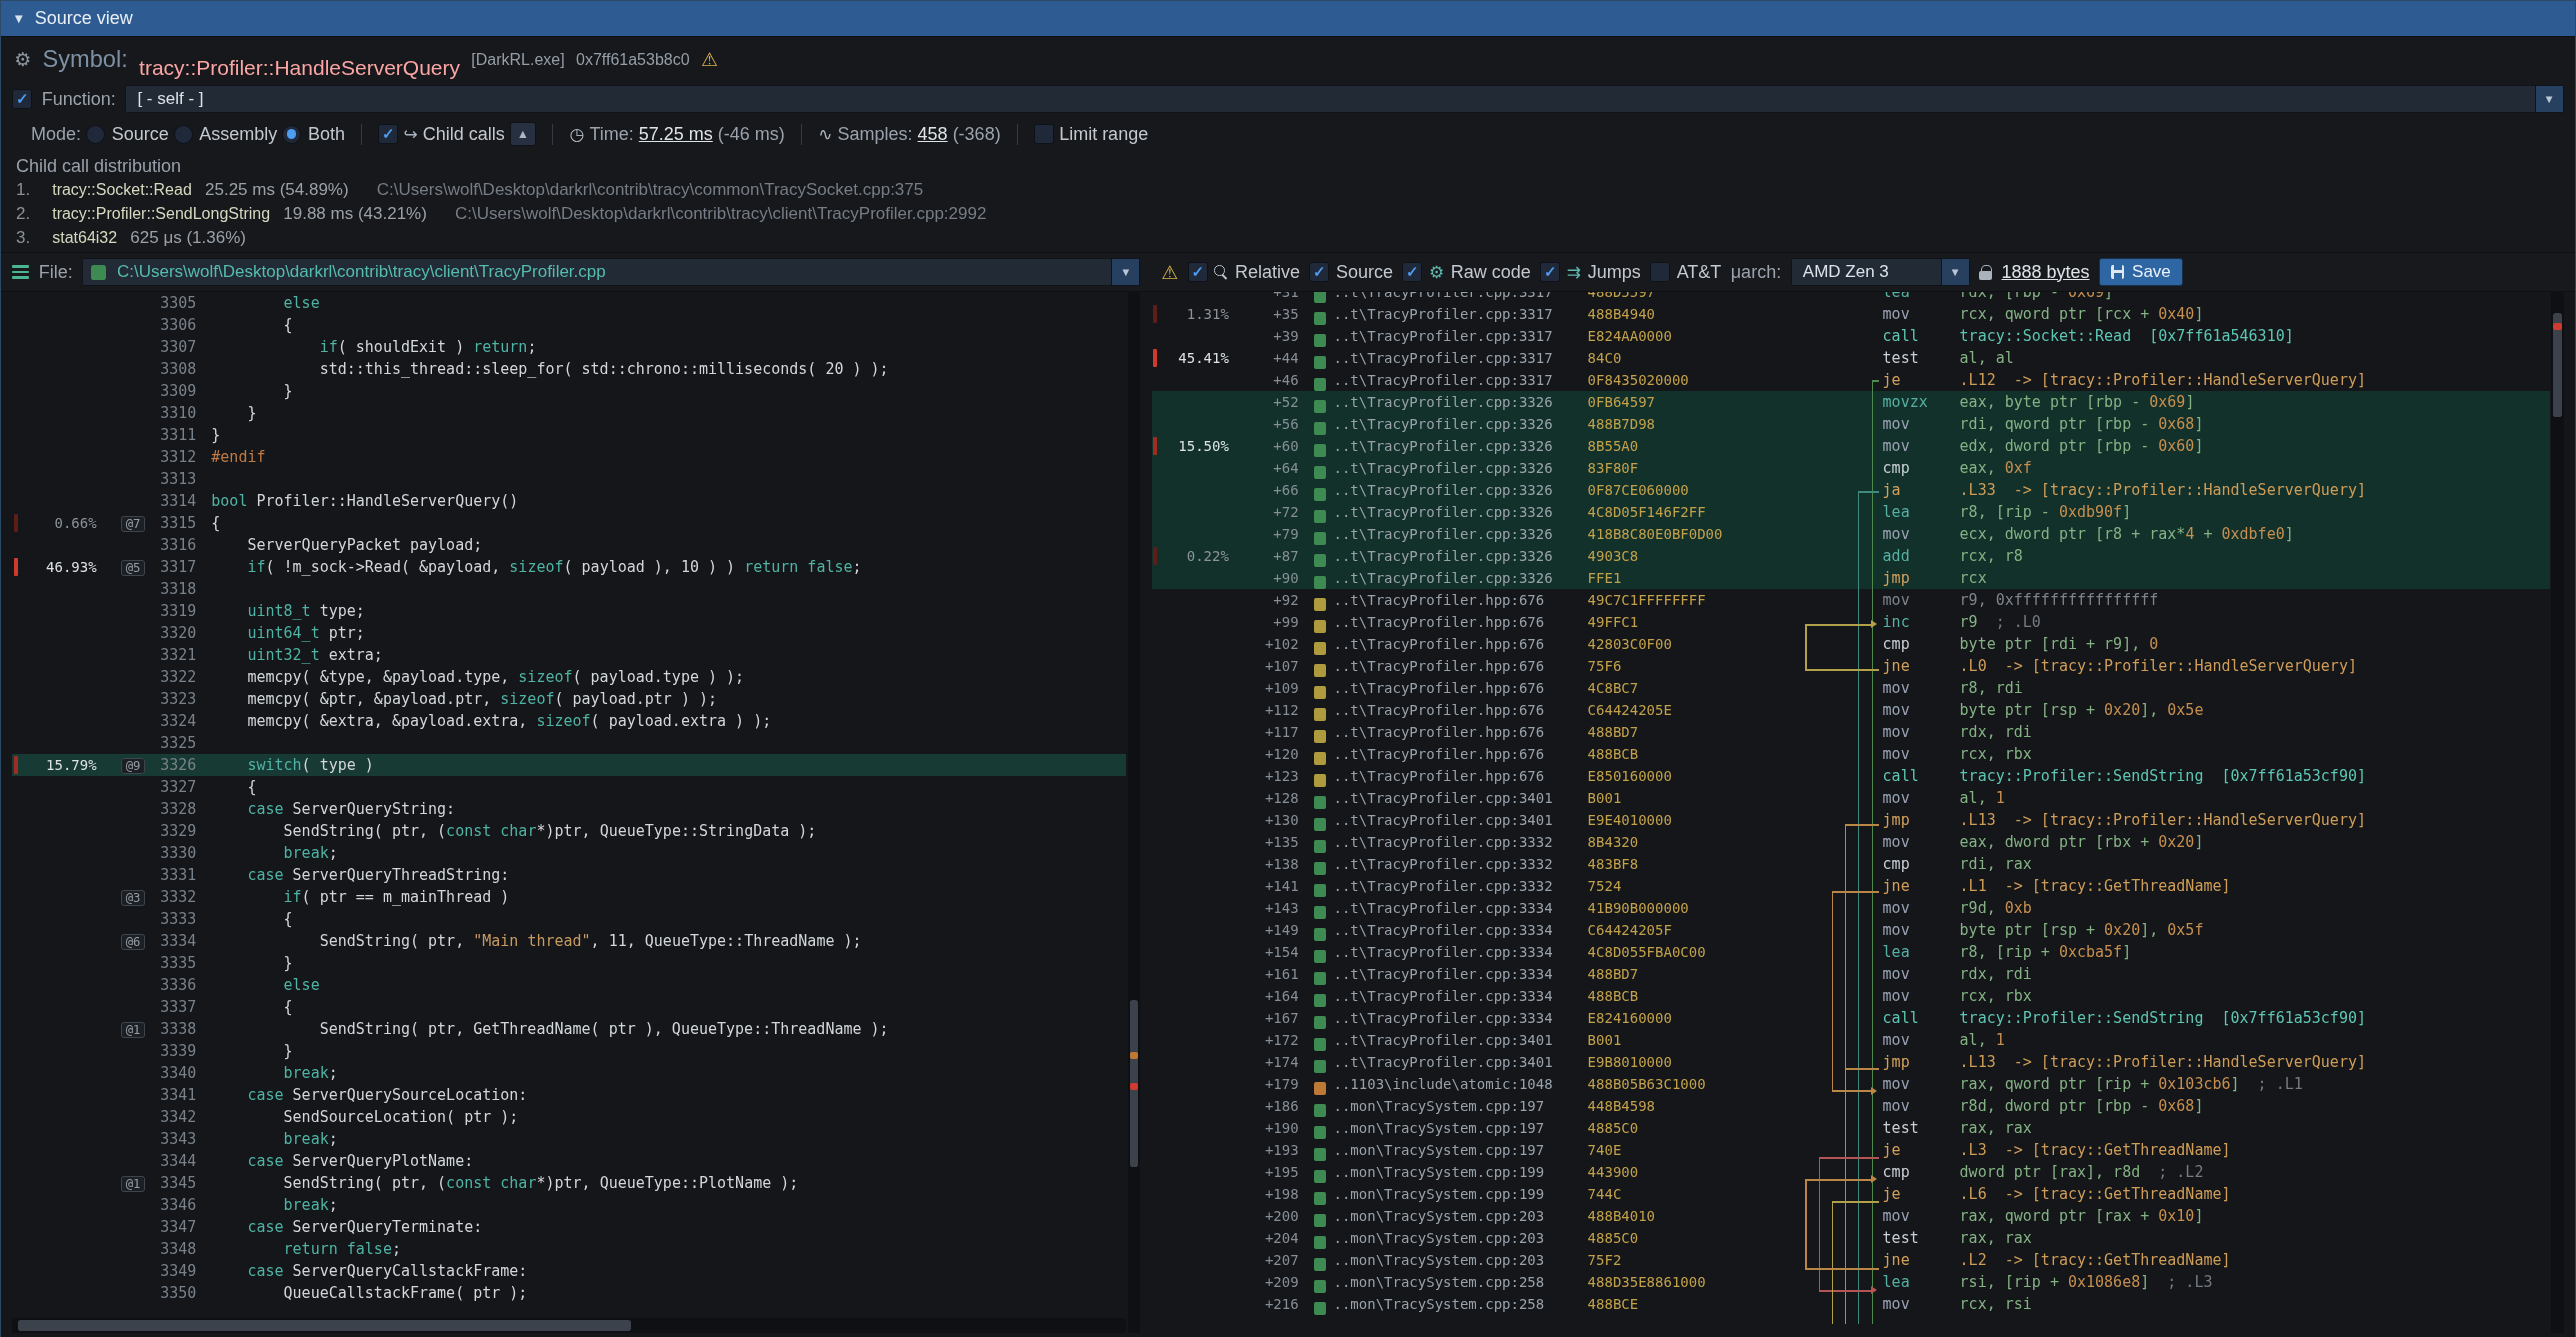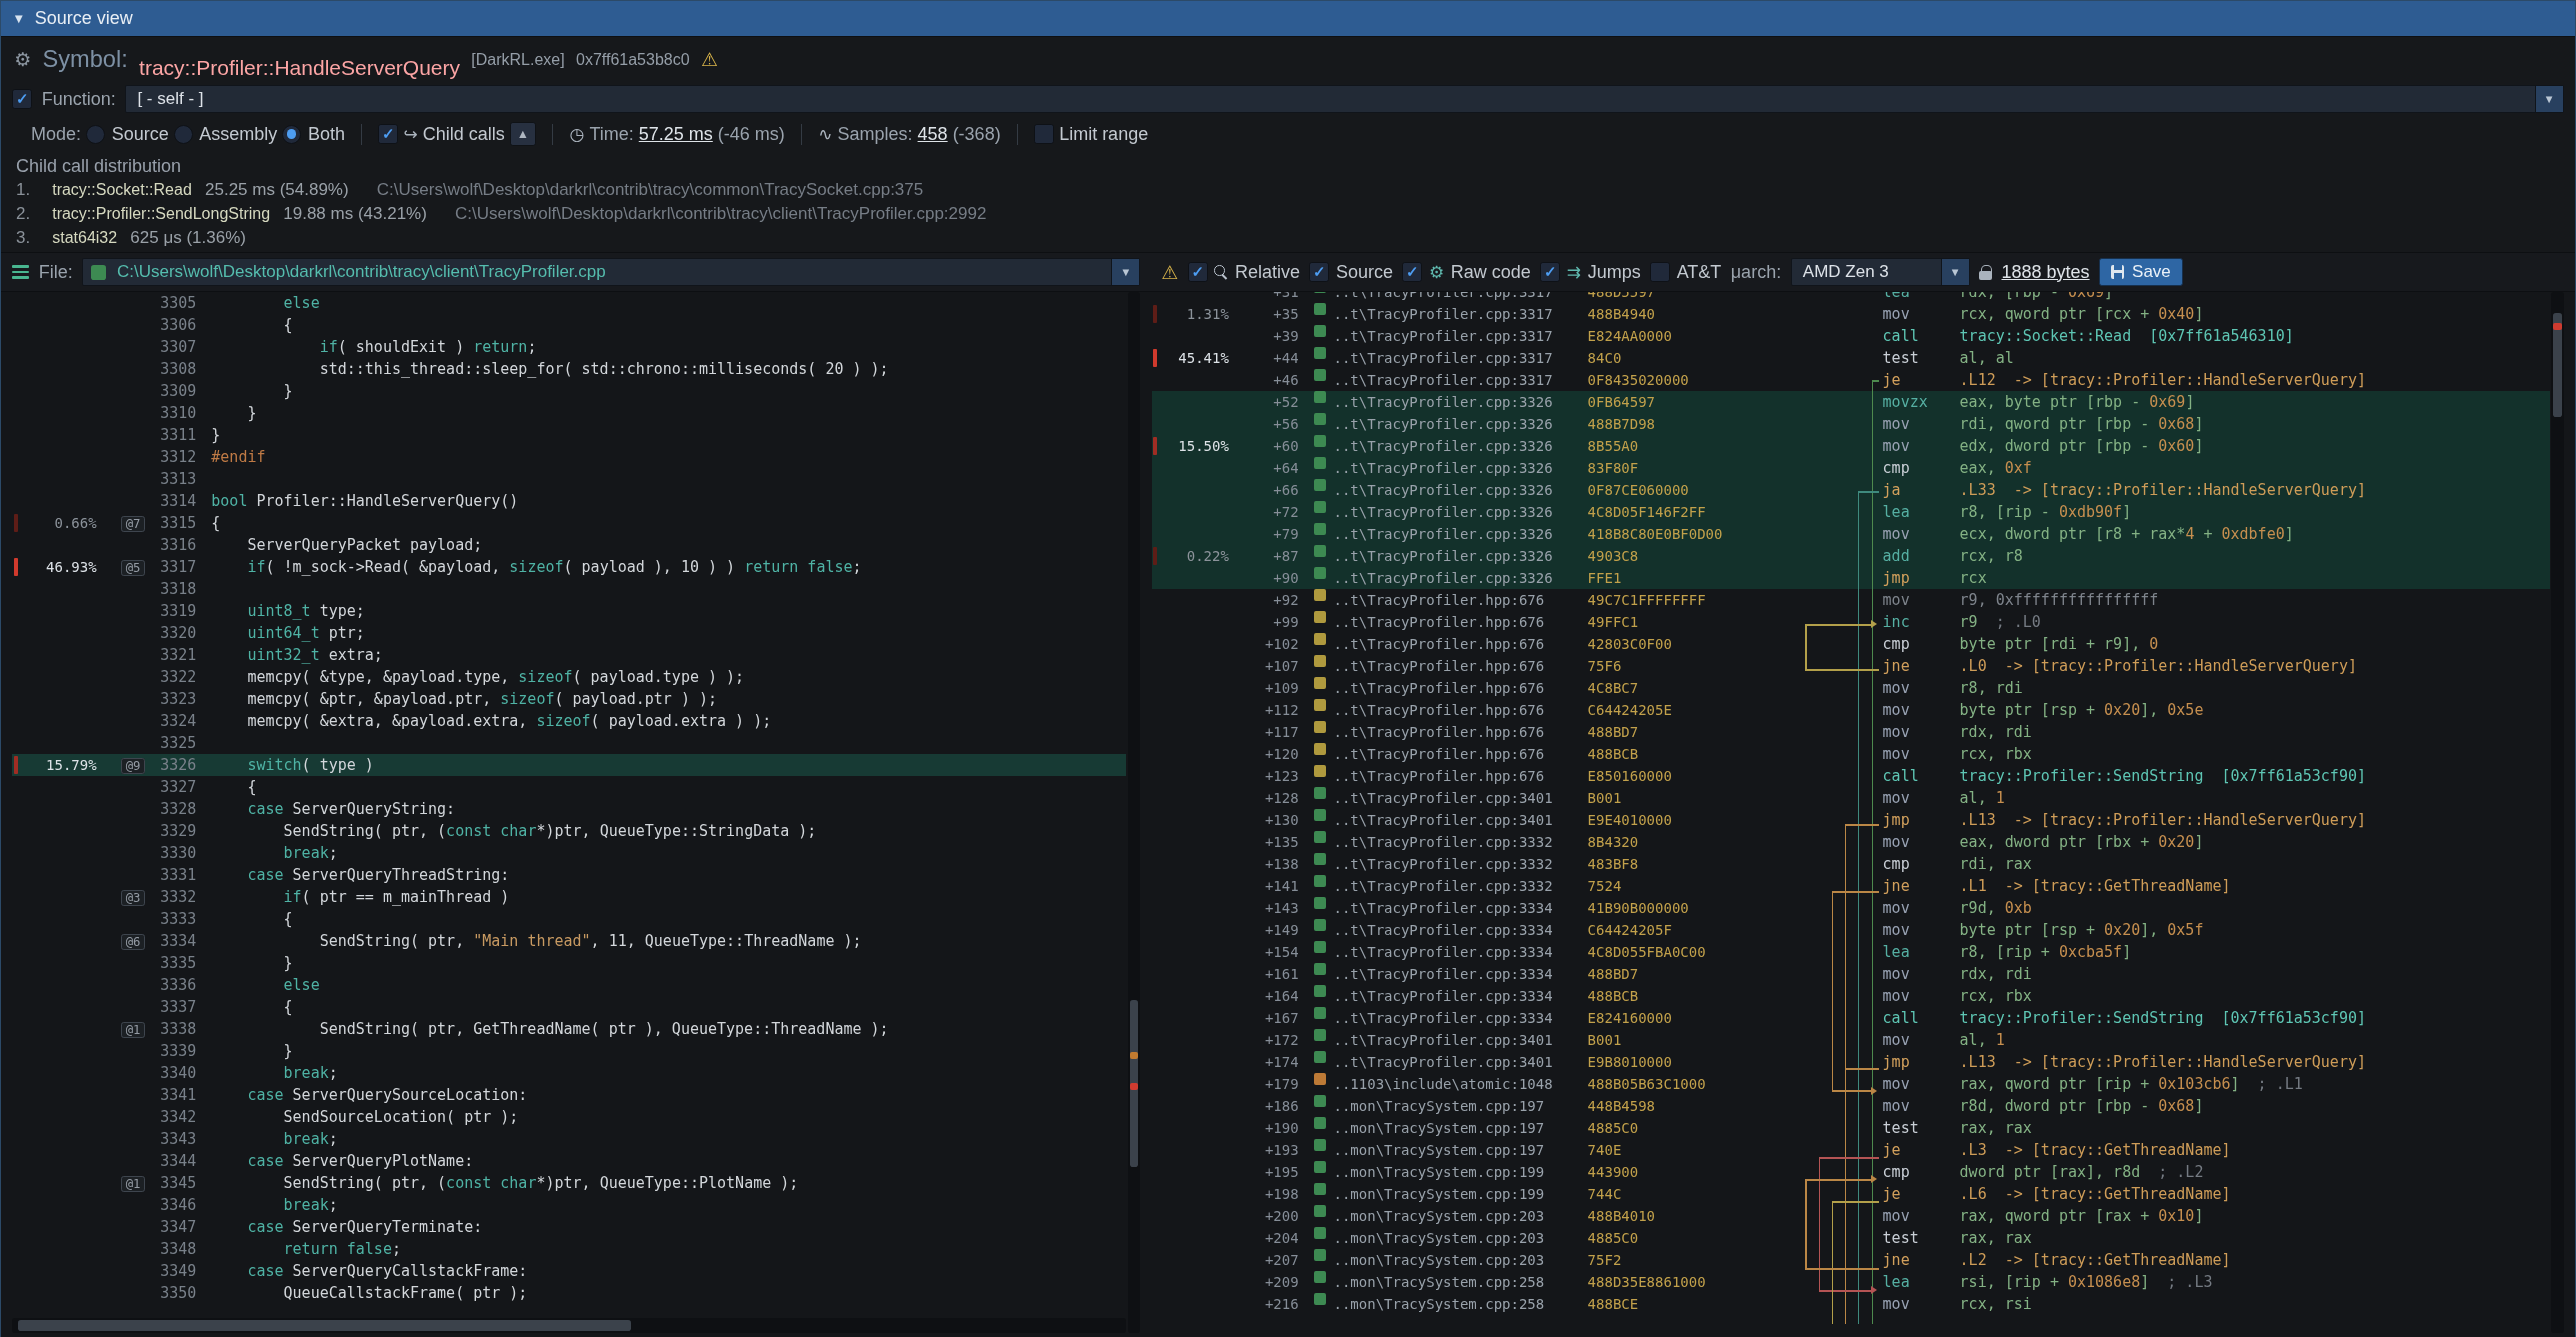--- a/index.html
+++ b/index.html
@@ -119,21 +119,21 @@
   .s-num { width:51px; flex:0 0 51px; text-align:right; color:#79818a; }
   .s-code { padding-left:15px; white-space:pre; }
   .tk-p { color:#d3d7db; } .tk-k { color:#4fb3a5; } .tk-s { color:#c89a62; } .tk-d { color:#bf7a45; }
 
   
   .arow { display:flex; align-items:center; height:22px; line-height:22px;
     font-family:"DejaVu Sans Mono", monospace; font-size:15px; cursor:pointer; white-space:pre; }
   .arow.hl { background:#13312b; }
   .a-pct { width:83px; flex:0 0 83px; position:relative; text-align:right; font-size:14px; padding-right:5.7px; }
   .a-off { width:64px; flex:0 0 64px; text-align:right; color:#868e98; font-size:14px; }
-  .a-loc { width:289px; flex:0 0 289px; display:flex; align-items:flex-start; gap:7.6px; padding-left:15px;
+  .a-loc { width:289px; flex:0 0 289px; display:flex; align-items:flex-end; gap:7.6px; padding-left:15px;
     color:#99a2ab; font-size:14px; overflow:hidden; }
   .fic { width:12.3px; height:12.3px; border-radius:1.9px; flex:0 0 12.3px; }
   .fic.g { background:#3d8a52; } .fic.y { background:#b09a3e; } .fic.o { background:#bd7a36; }
   .a-bytes { width:210px; flex:0 0 210px; color:#c2a14b; font-size:14px; }
   .a-lane { width:85px; flex:0 0 85px; }
   .a-mn { width:77px; flex:0 0 77px; }
   .a-op { flex:1; overflow:hidden; }
   .mc-mov { color:#98a2b3; } .mc-alu { color:#56b0a3; } .mc-call { color:#5ec6b4; }
   .mc-cmp { color:#c9cfd6; } .mc-br { color:#d2a05c; } .mc-dim { color:#7e848c; }
   .oreg { color:#84b284; } .onum { color:#c68f4f; } .ot { color:#5ec6b4; }

